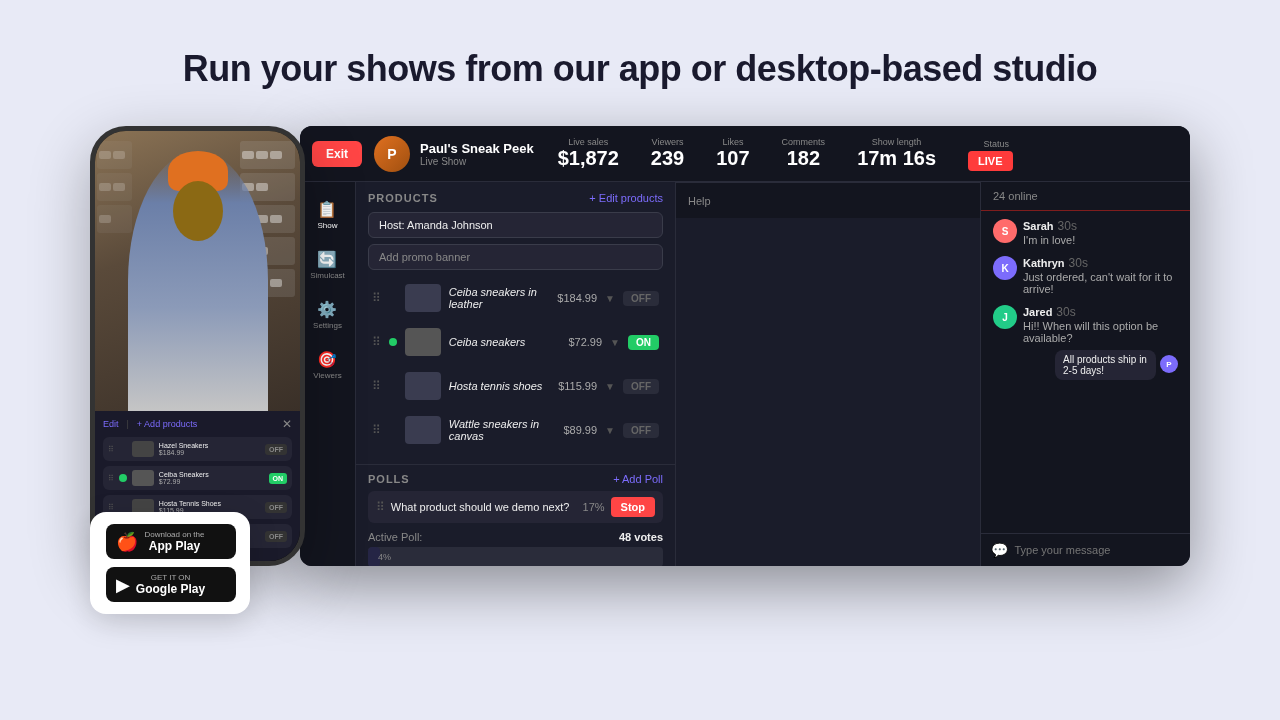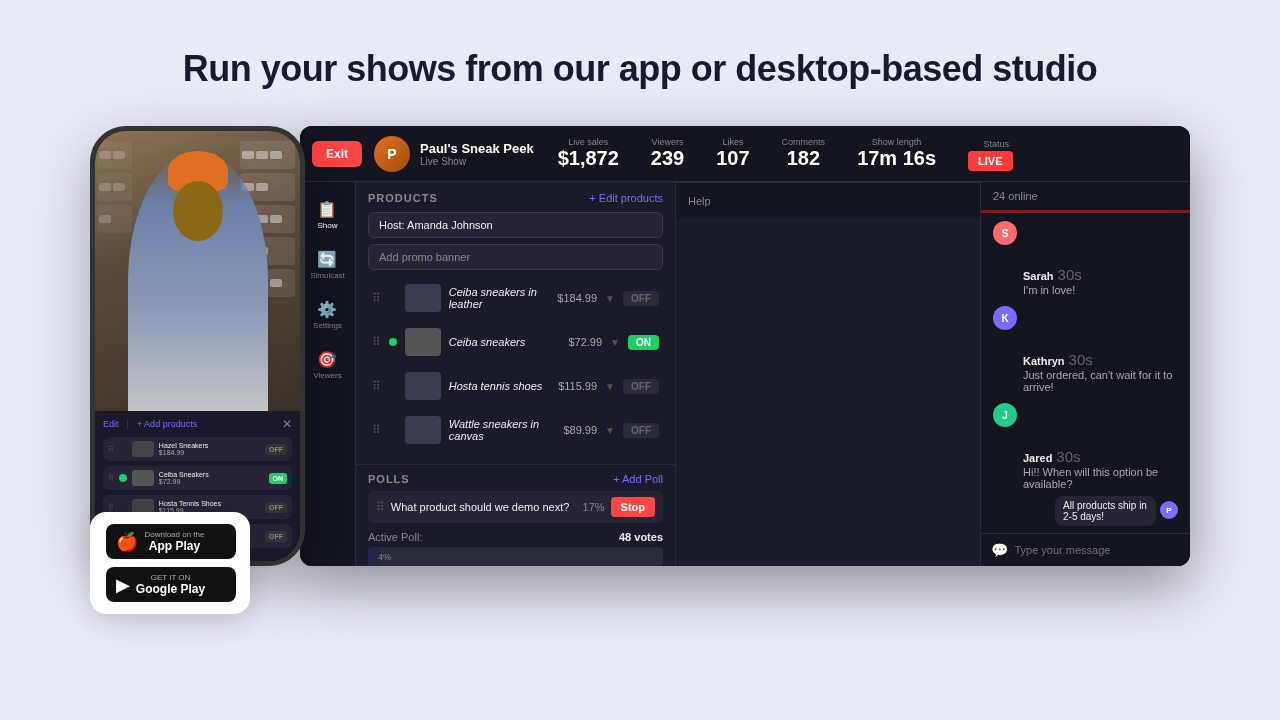--- a/index.html
+++ b/index.html
@@ -484,38 +484,38 @@
       border-radius: 4px;
       display: flex;
       align-items: center;
       padding-left: 6px;
       font-size: 10px;
       color: #888;
     }
     .poll-bar-fill.hosta { background: #252545; width: 4%; }
 
     
-    .chat-online { font-size: 11px; color: #888; padding: 8px 12px; border-bottom: 3px solid #7f1d1d; }
+    .chat-online { font-size: 11px; color: #888; padding: 8px 12px; border-bottom: 1px solid #7f1d1d; }
     .chat-messages { flex: 1; overflow-y: auto; padding: 8px 12px; display: flex; flex-direction: column; gap: 10px; }
     .chat-msg { display: flex; gap: 6px; align-items: flex-start; }
     .chat-avatar {
       width: 24px; height: 24px;
       border-radius: 50%;
       font-size: 10px;
       color: white;
       display: flex;
       align-items: center;
       justify-content: center;
       font-weight: 700;
       flex-shrink: 0;
     }
     .chat-bubble { flex: 1; }
     .chat-name-row { display: flex; gap: 4px; align-items: baseline; }
     .chat-name { font-size: 11px; font-weight: 700; color: #eee; }
-    .chat-time { font-size: 15px; color: #666; margin-top: 45px; }
+    .chat-time { font-size: 12px; color: #666; }
     .chat-text { font-size: 11px; color: #aaa; margin-top: 1px; }
     .chat-special {
       font-size: 10px;
       color: #eee;
       background: #252535;
       border-radius: 8px;
       padding: 4px 8px;
       margin-top: 2px;
       display: inline-block;
     }

